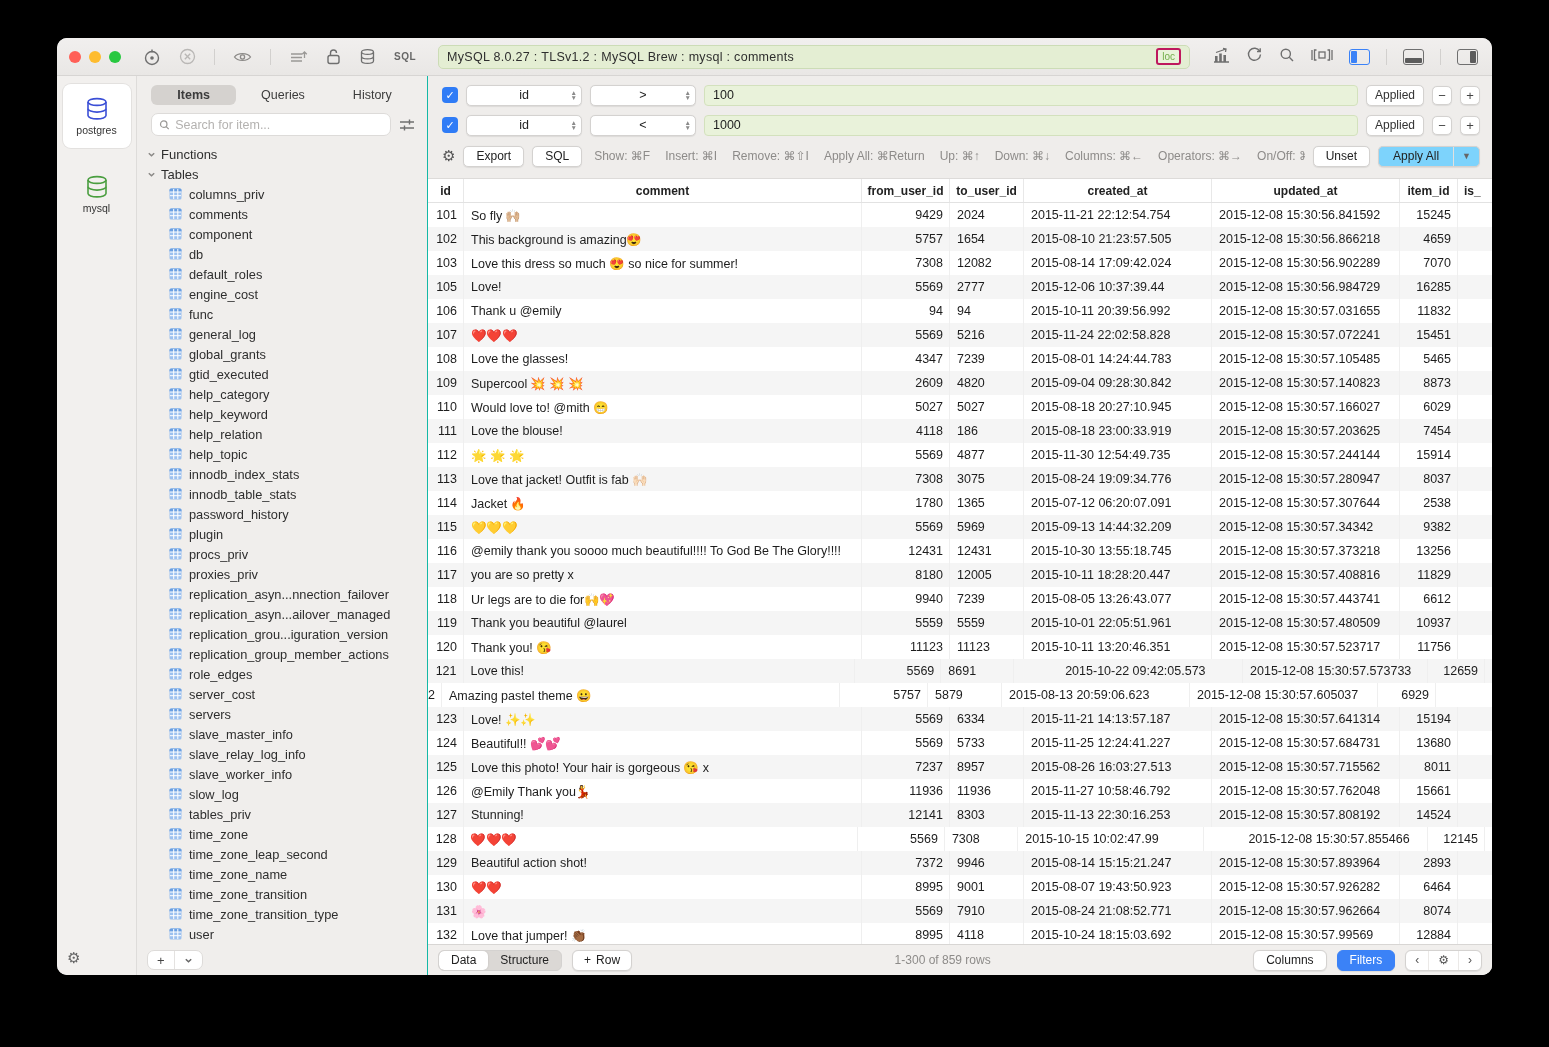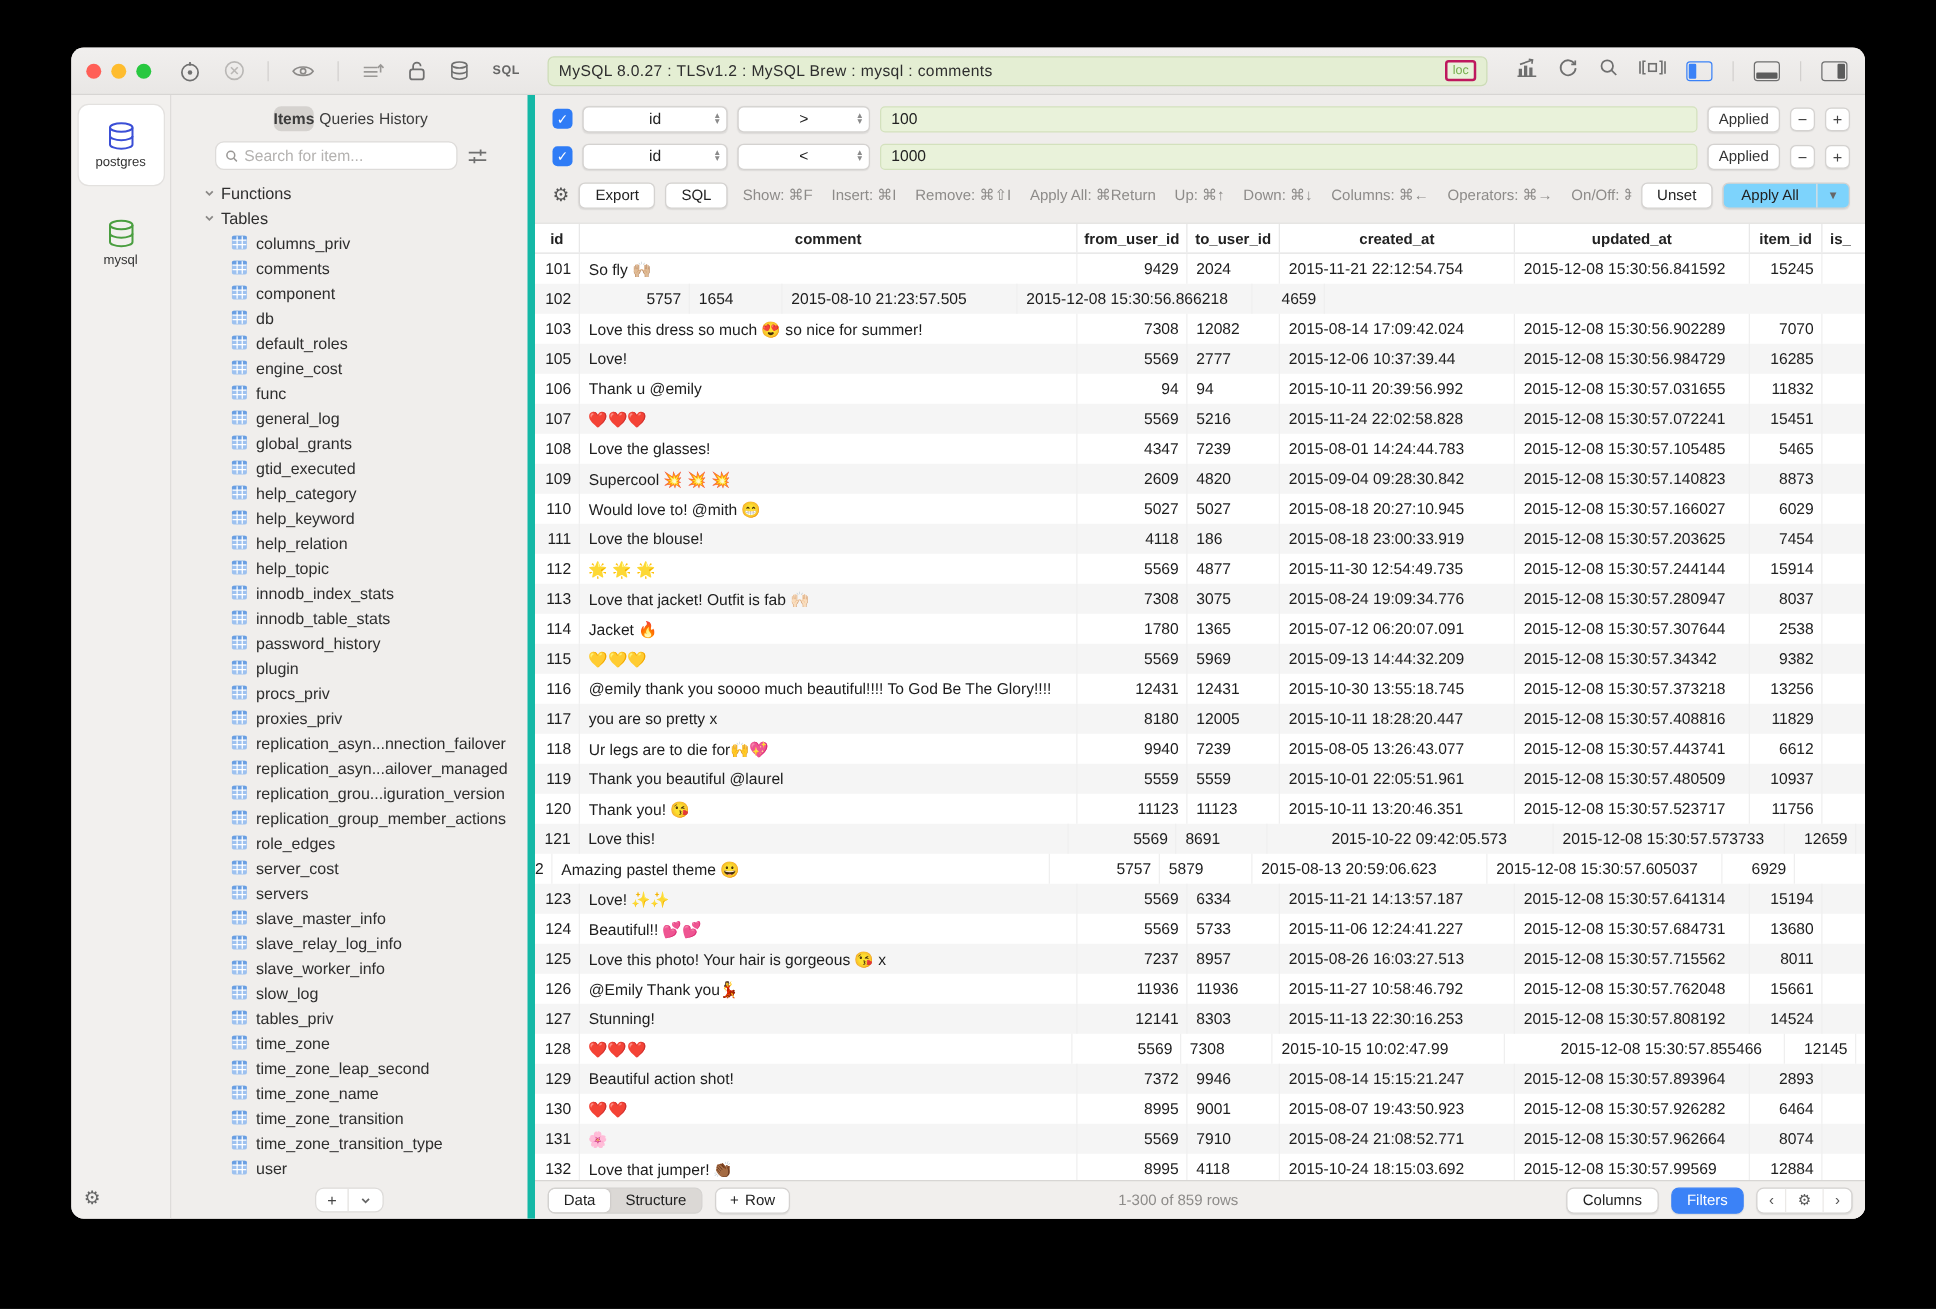--- a/index.html
+++ b/index.html
@@ -35,21 +35,21 @@
   .body-row { flex:1; display:flex; min-height:0; }
 
   
   .rail { flex:0 0 80px; background:#f2f0ee; border-right:1px solid #dedcda; display:flex; flex-direction:column; align-items:center; padding-top:8px; position:relative; }
   .conn-tile { width:68px; height:64px; border-radius:8px; display:flex; flex-direction:column; align-items:center; justify-content:center; gap:3px; margin-bottom:14px; }
   .conn-tile.selected { background:#ffffff; box-shadow:0 0 0 1px #e3e1df; }
   .conn-name { font-size:10.5px; color:#333; }
   .rail-gear { position:absolute; bottom:8px; left:10px; font-size:15px; color:#666; cursor:default; }
 
   
-  .sidebar { flex:0 0 291px; background:#f0eeec; border-right:6px solid #14b8a6; display:flex; flex-direction:column; min-height:0;align-items:center; }
+  .sidebar { flex:0 0 291px; background:#f0eeec; border-right:1px solid #14b8a6; display:flex; flex-direction:column; min-height:0; }
   .sb-tabs { display:flex; align-items:center; padding:9px 12px 6px 14px; gap:4px; }
   .sb-tab { flex:1; text-align:center; font-size:12.5px; color:#3c3c3c; padding:3px 0; border-radius:6px; }
   .sb-tab.active { background:#d5d2cf; font-weight:bold; }
   .sb-search-row { display:flex; align-items:center; gap:8px; padding:2px 12px 8px 14px; }
   .sb-search { flex:1; height:23px; background:#fff; border:1px solid #dddbd9; border-radius:7px; display:flex; align-items:center; padding:0 7px; gap:5px; }
   .sb-search input { border:none; outline:none; background:transparent; font-size:12.5px; color:#333; width:100%; font-family:inherit; }
   .sb-search input::placeholder { color:#b4b2b0; }
   .tree { flex:1; overflow:hidden; padding-left:6px; }
   .tree-section { display:flex; align-items:center; gap:5px; height:20px; font-size:13px; color:#2e2e2e; padding-left:4px; }
   .tree-item { display:flex; align-items:center; gap:7px; height:20px; font-size:12.8px; color:#2e2e2e; padding-left:26px; white-space:nowrap; }
@@ -807,20 +807,21 @@
               <div class="g-cell l" style="width: 398px;">So fly 🙌🏼</div>
               <div class="g-cell r" style="width: 88px;">9429</div>
               <div class="g-cell l" style="width: 74px;">2024</div>
               <div class="g-cell l" style="width: 188px;">2015-11-21 22:12:54.754</div>
               <div class="g-cell l" style="width: 188px;">2015-12-08 15:30:56.841592</div>
               <div class="g-cell r" style="width: 58px;">15245</div>
               <div class="g-cell l" style="width: 34px; flex: 1 1 0%; border-right: none;"></div>
             </div>
             <div class="g-row alt">
               <div class="g-cell r" style="width: 36px;">102</div>
+              <div class="g-cell l" style="width: 398px;">This background is amazing😍</div>
               <div class="g-cell r" style="width: 88px;">5757</div>
               <div class="g-cell l" style="width: 74px;">1654</div>
               <div class="g-cell l" style="width: 188px;">2015-08-10 21:23:57.505</div>
               <div class="g-cell l" style="width: 188px;">2015-12-08 15:30:56.866218</div>
               <div class="g-cell r" style="width: 58px;">4659</div>
               <div class="g-cell l" style="width: 34px; flex: 1 1 0%; border-right: none;"></div>
             </div>
             <div class="g-row">
               <div class="g-cell r" style="width: 36px;">103</div>
               <div class="g-cell l" style="width: 398px;">Love this dress so much 😍 so nice for summer!</div>
@@ -1019,21 +1020,21 @@
               <div class="g-cell l" style="width: 188px;">2015-11-21 14:13:57.187</div>
               <div class="g-cell l" style="width: 188px;">2015-12-08 15:30:57.641314</div>
               <div class="g-cell r" style="width: 58px;">15194</div>
               <div class="g-cell l" style="width: 34px; flex: 1 1 0%; border-right: none;"></div>
             </div>
             <div class="g-row">
               <div class="g-cell r" style="width: 36px;">124</div>
               <div class="g-cell l" style="width: 398px;">Beautiful!! 💕💕</div>
               <div class="g-cell r" style="width: 88px;">5569</div>
               <div class="g-cell l" style="width: 74px;">5733</div>
-              <div class="g-cell l" style="width: 188px;">2015-11-06 12:24:41.227</div>
+              <div class="g-cell l" style="width: 188px;">2015-11-25 12:24:41.227</div>
               <div class="g-cell l" style="width: 188px;">2015-12-08 15:30:57.684731</div>
               <div class="g-cell r" style="width: 58px;">13680</div>
               <div class="g-cell l" style="width: 34px; flex: 1 1 0%; border-right: none;"></div>
             </div>
             <div class="g-row alt">
               <div class="g-cell r" style="width: 36px;">125</div>
               <div class="g-cell l" style="width: 398px;">Love this photo! Your hair is gorgeous 😘 x</div>
               <div class="g-cell r" style="width: 88px;">7237</div>
               <div class="g-cell l" style="width: 74px;">8957</div>
               <div class="g-cell l" style="width: 188px;">2015-08-26 16:03:27.513</div>

